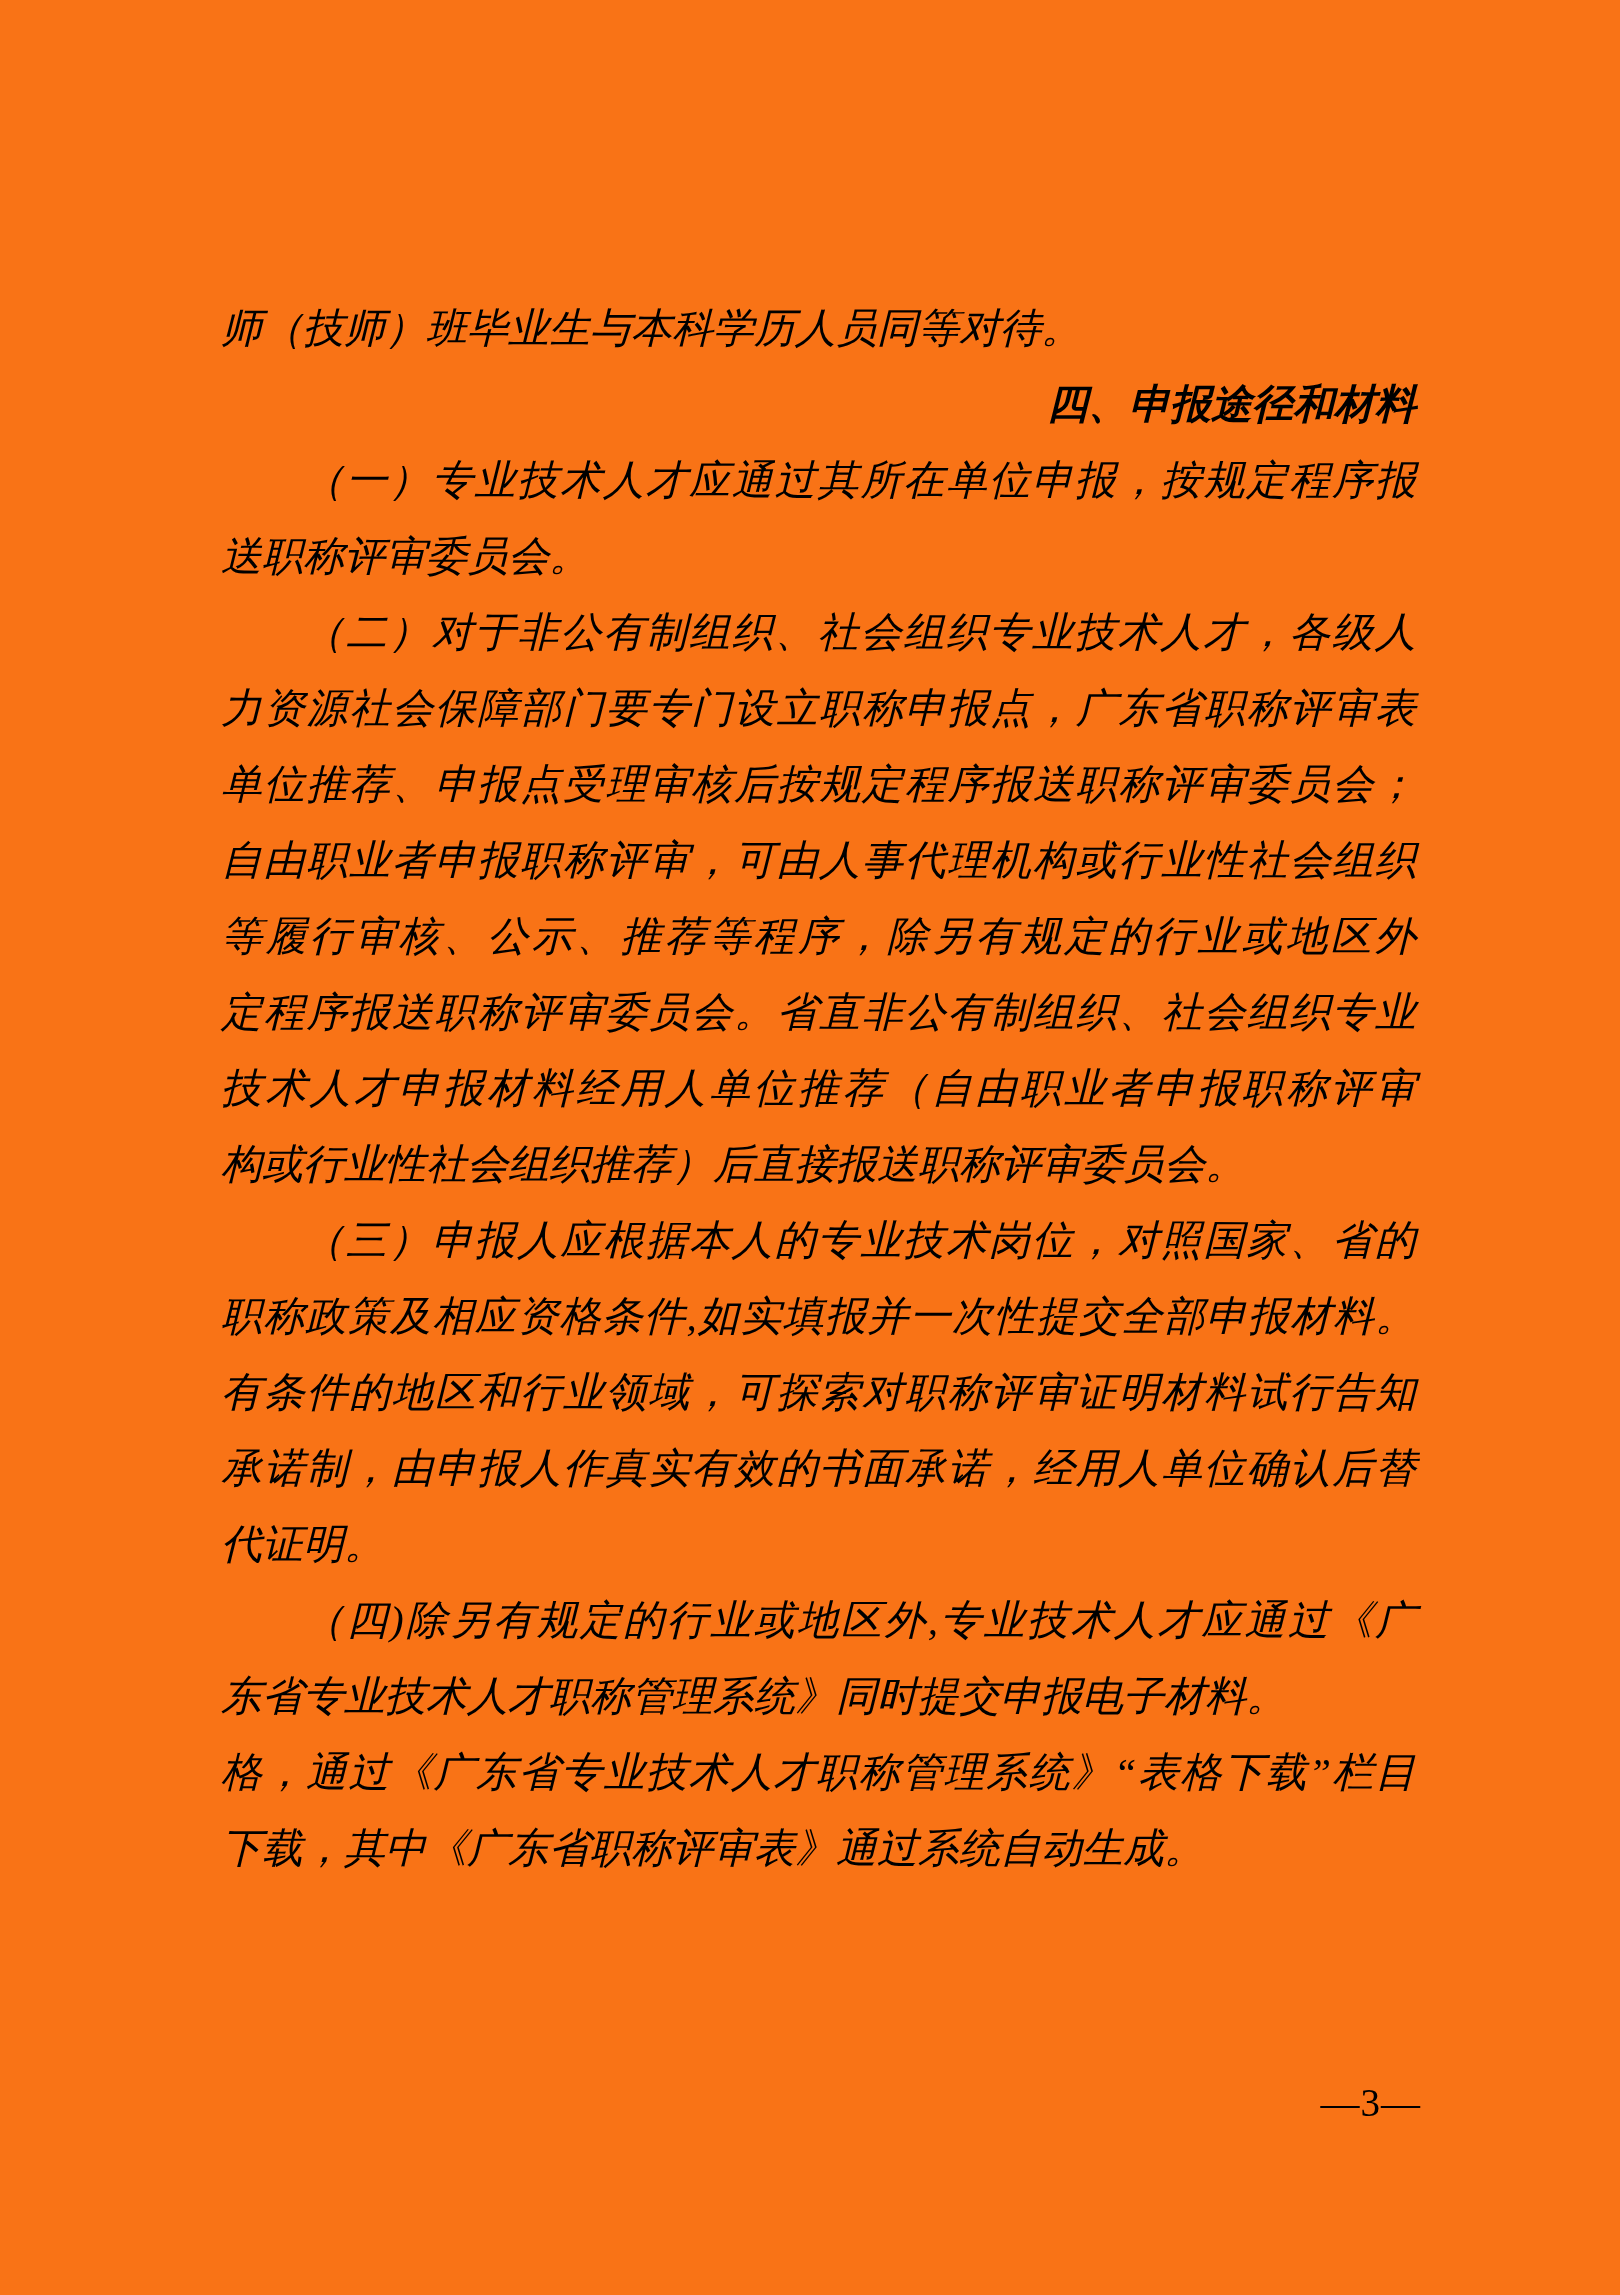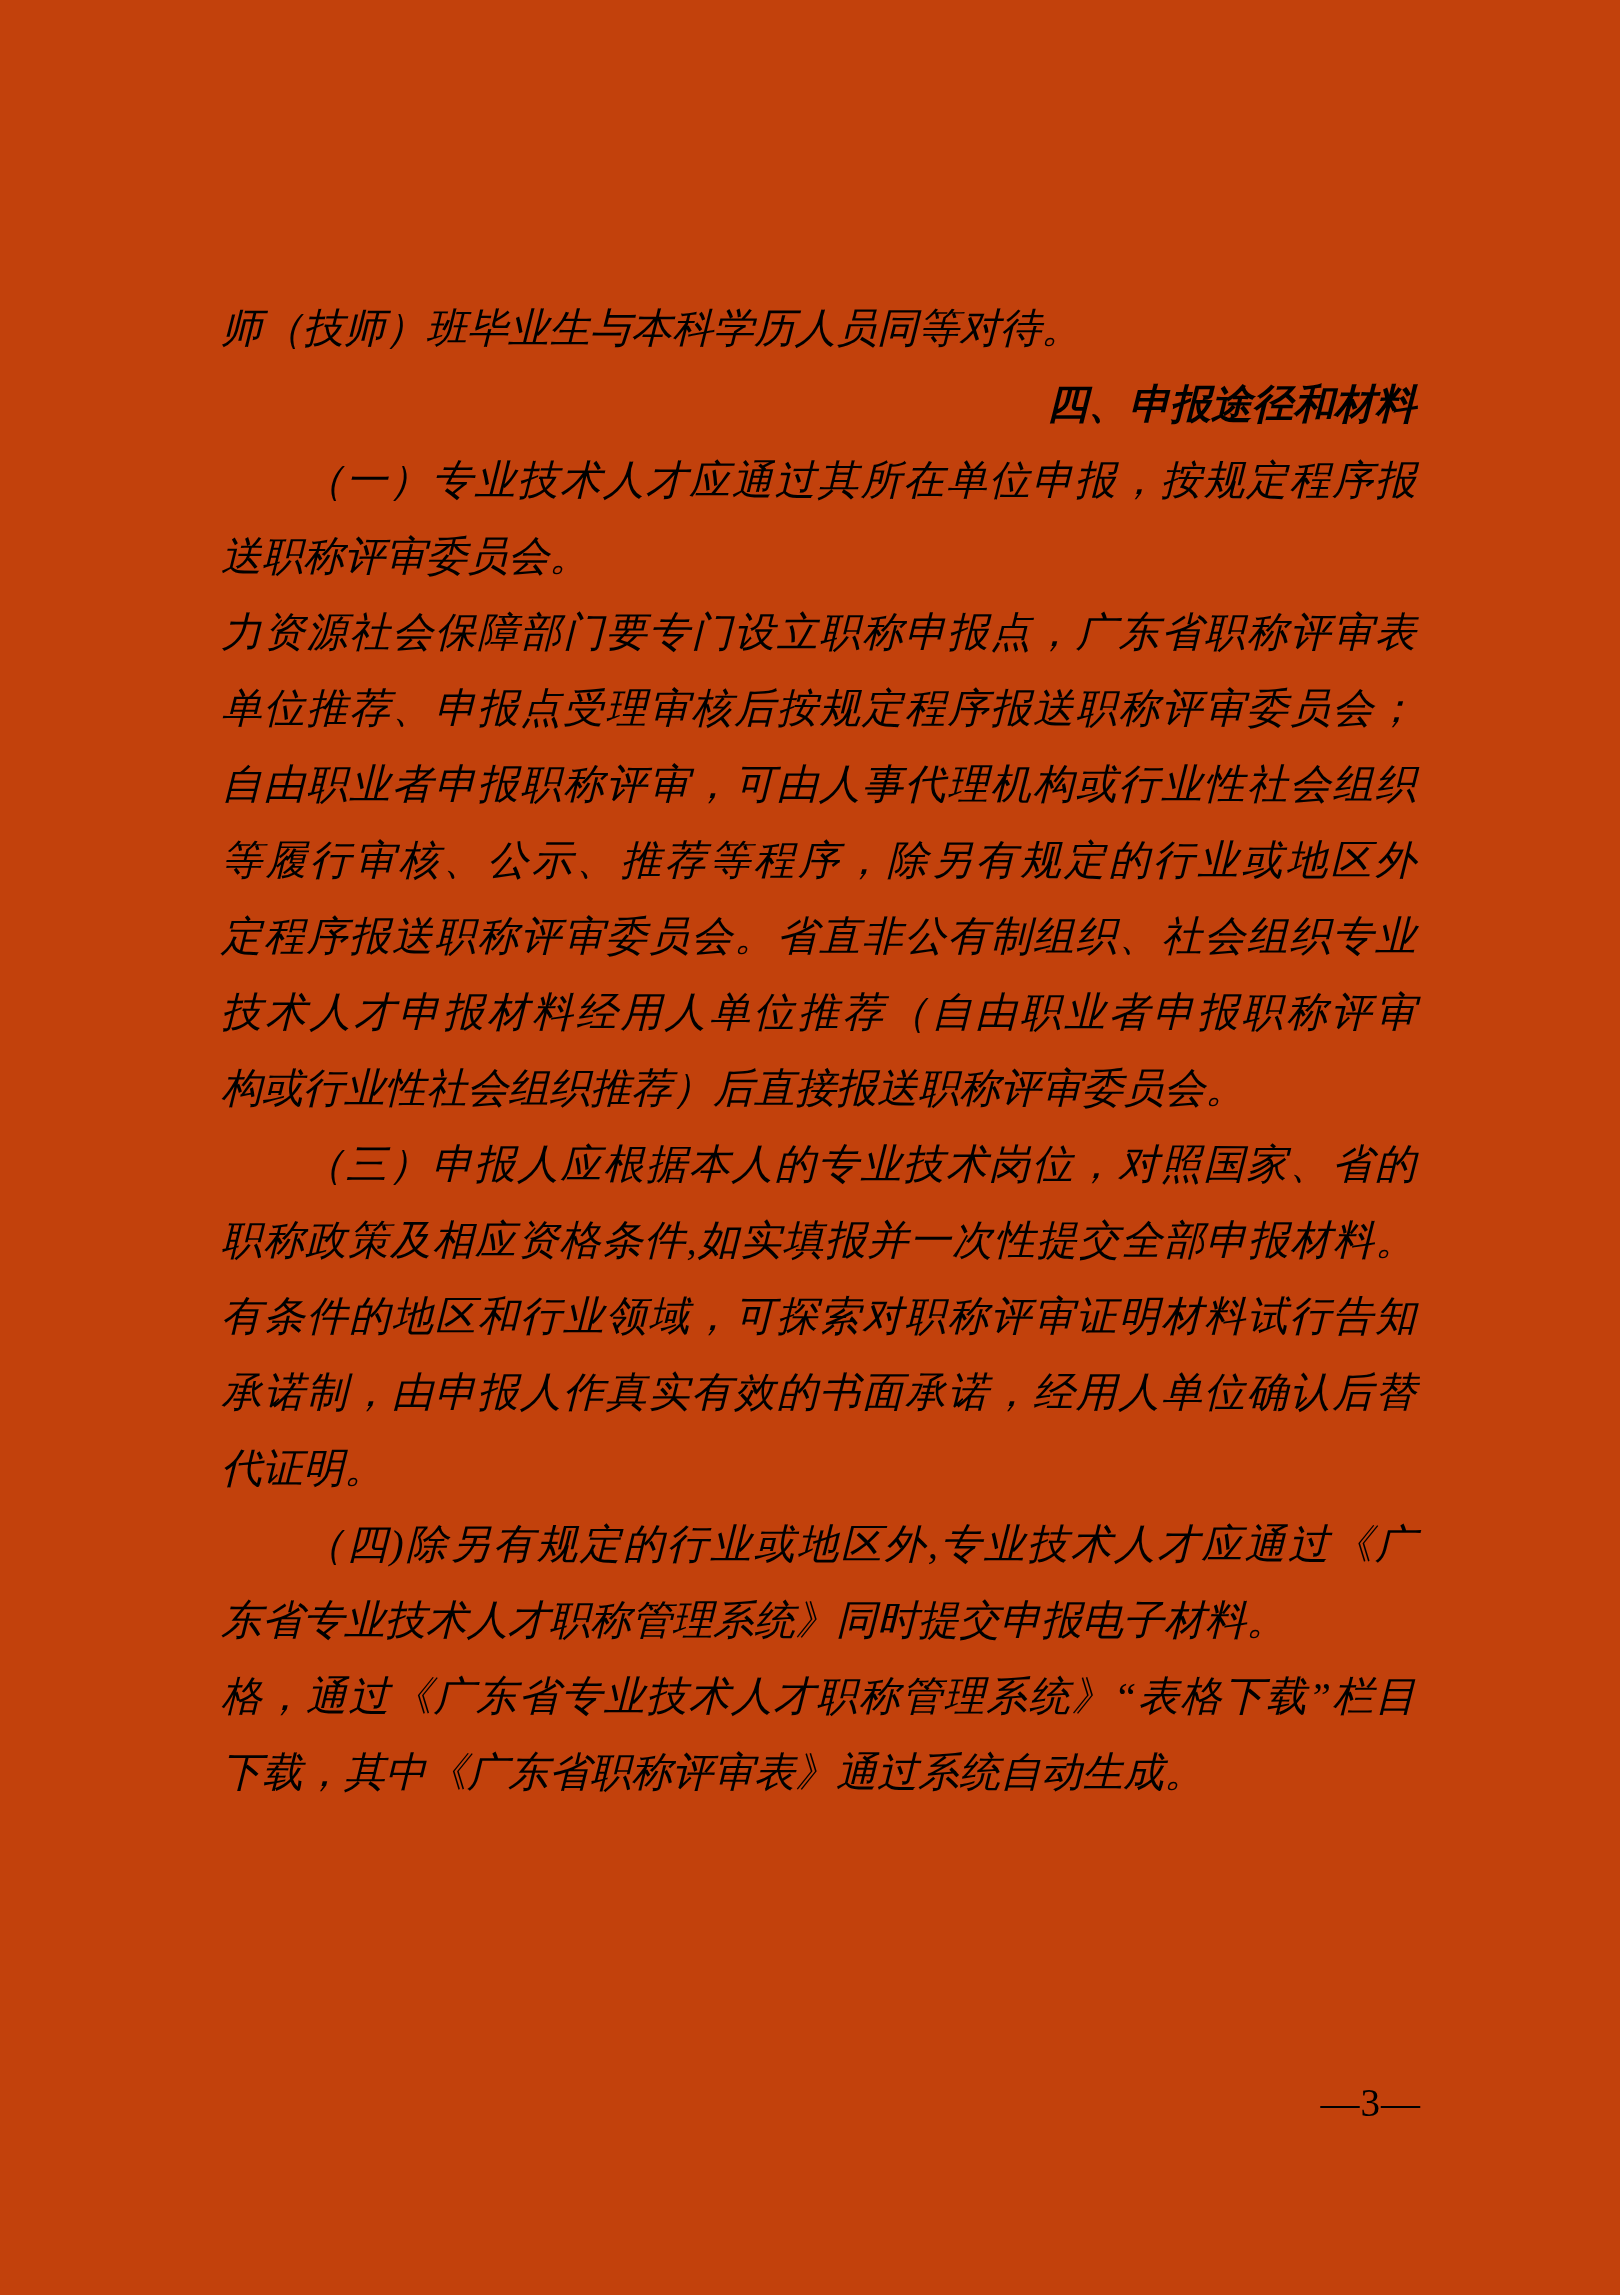--- a/index.html
+++ b/index.html
@@ -4,21 +4,21 @@
 <style>
   html, body {
     margin: 0;
     padding: 0;
     background: #ffffff;
   }
   .page {
     position: relative;
     width: 1621px;
     height: 2295px;
-    background: #c2410c;
+    background: #f97316;
     color: #000000;
     font-family: "Liberation Serif", "DejaVu Serif", serif;
     overflow: hidden;
   }
   .doc {
     position: absolute;
     left: 221px;
     top: 290px;
     width: 1195px;
     font-size: 41px;
@@ -57,20 +57,21 @@
 </style>
 </head>
 <body>
 
 <div class="page">
   <div class="doc" id="doc-body">
       <div class="line">师（技师）班毕业生与本科学历人员同等对待。</div>
       <div class="line indent bold">四、申报途径和材料</div>
       <div class="line indent full">（一）专业技术人才应通过其所在单位申报，按规定程序报</div>
       <div class="line">送职称评审委员会。</div>
+      <div class="line indent full">（二）对于非公有制组织、社会组织专业技术人才，各级人</div>
       <div class="line full">力资源社会保障部门要专门设立职称申报点，广东省职称评审表</div>
       <div class="line full">单位推荐、申报点受理审核后按规定程序报送职称评审委员会；</div>
       <div class="line full">自由职业者申报职称评审，可由人事代理机构或行业性社会组织</div>
       <div class="line full">等履行审核、公示、推荐等程序，除另有规定的行业或地区外</div>
       <div class="line full">定程序报送职称评审委员会。省直非公有制组织、社会组织专业</div>
       <div class="line full">技术人才申报材料经用人单位推荐（自由职业者申报职称评审</div>
       <div class="line">构或行业性社会组织推荐）后直接报送职称评审委员会。</div>
       <div class="line indent full">（三）申报人应根据本人的专业技术岗位，对照国家、省的</div>
       <div class="line full">职称政策及相应资格条件,如实填报并一次性提交全部申报材料。</div>
       <div class="line full">有条件的地区和行业领域，可探索对职称评审证明材料试行告知</div>

